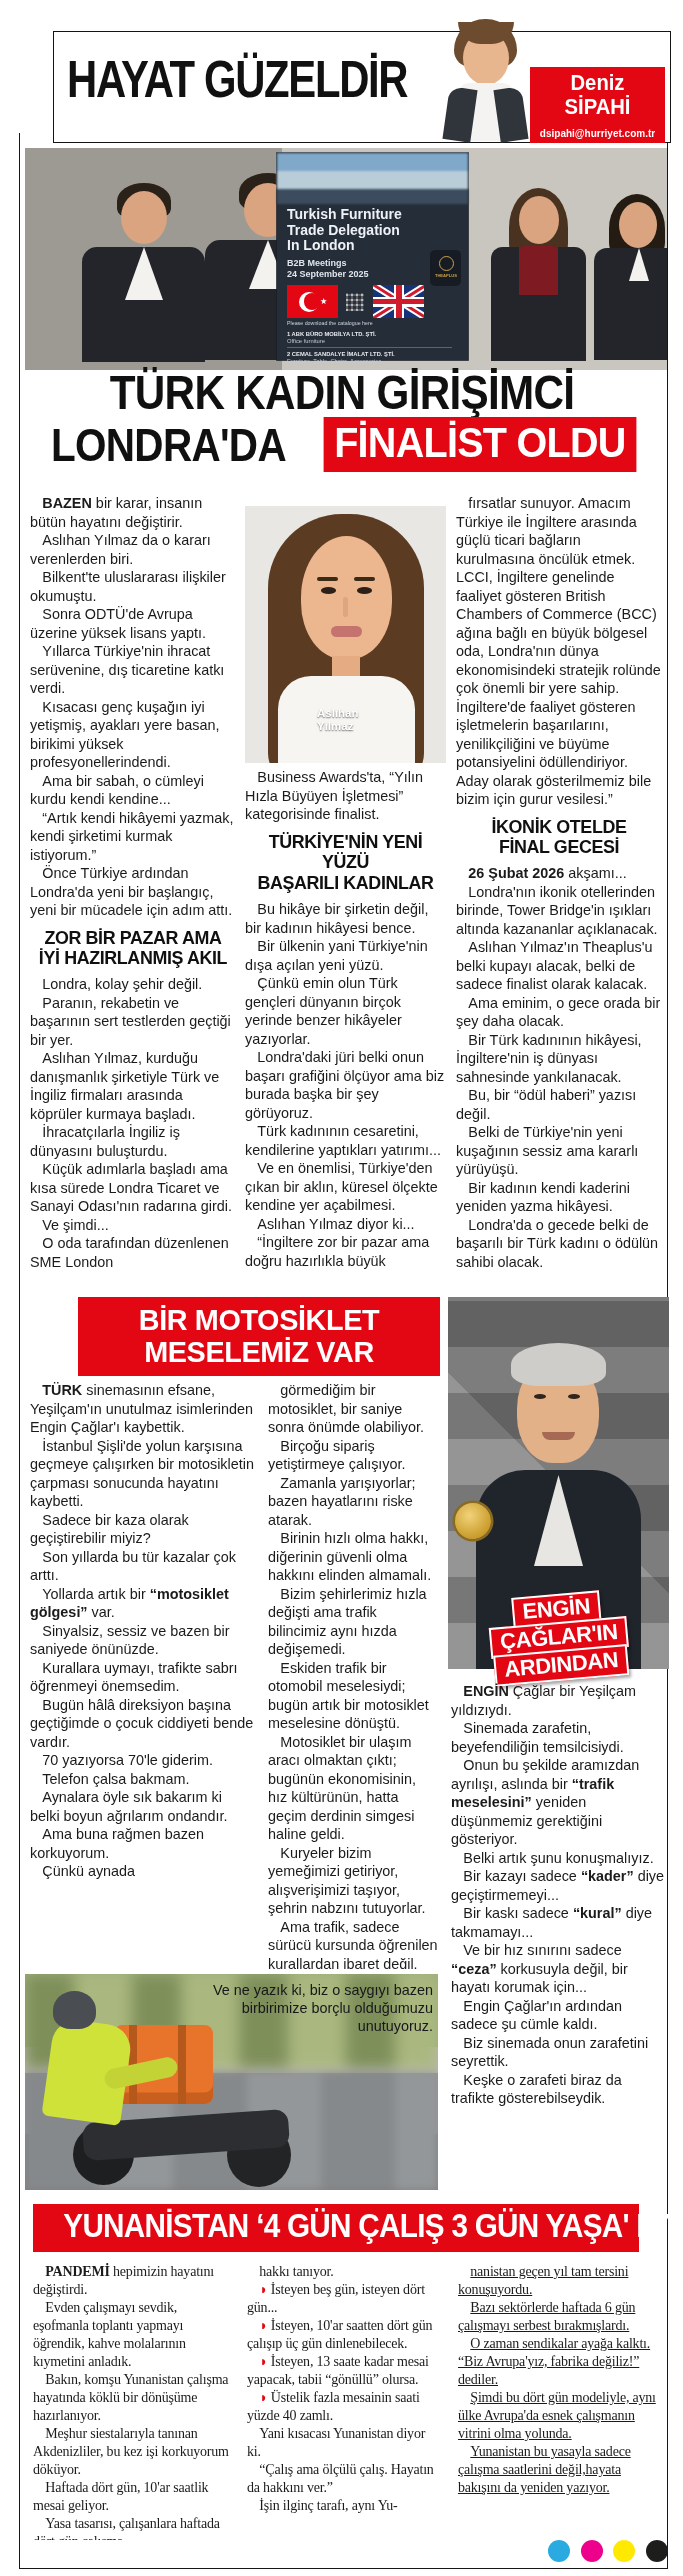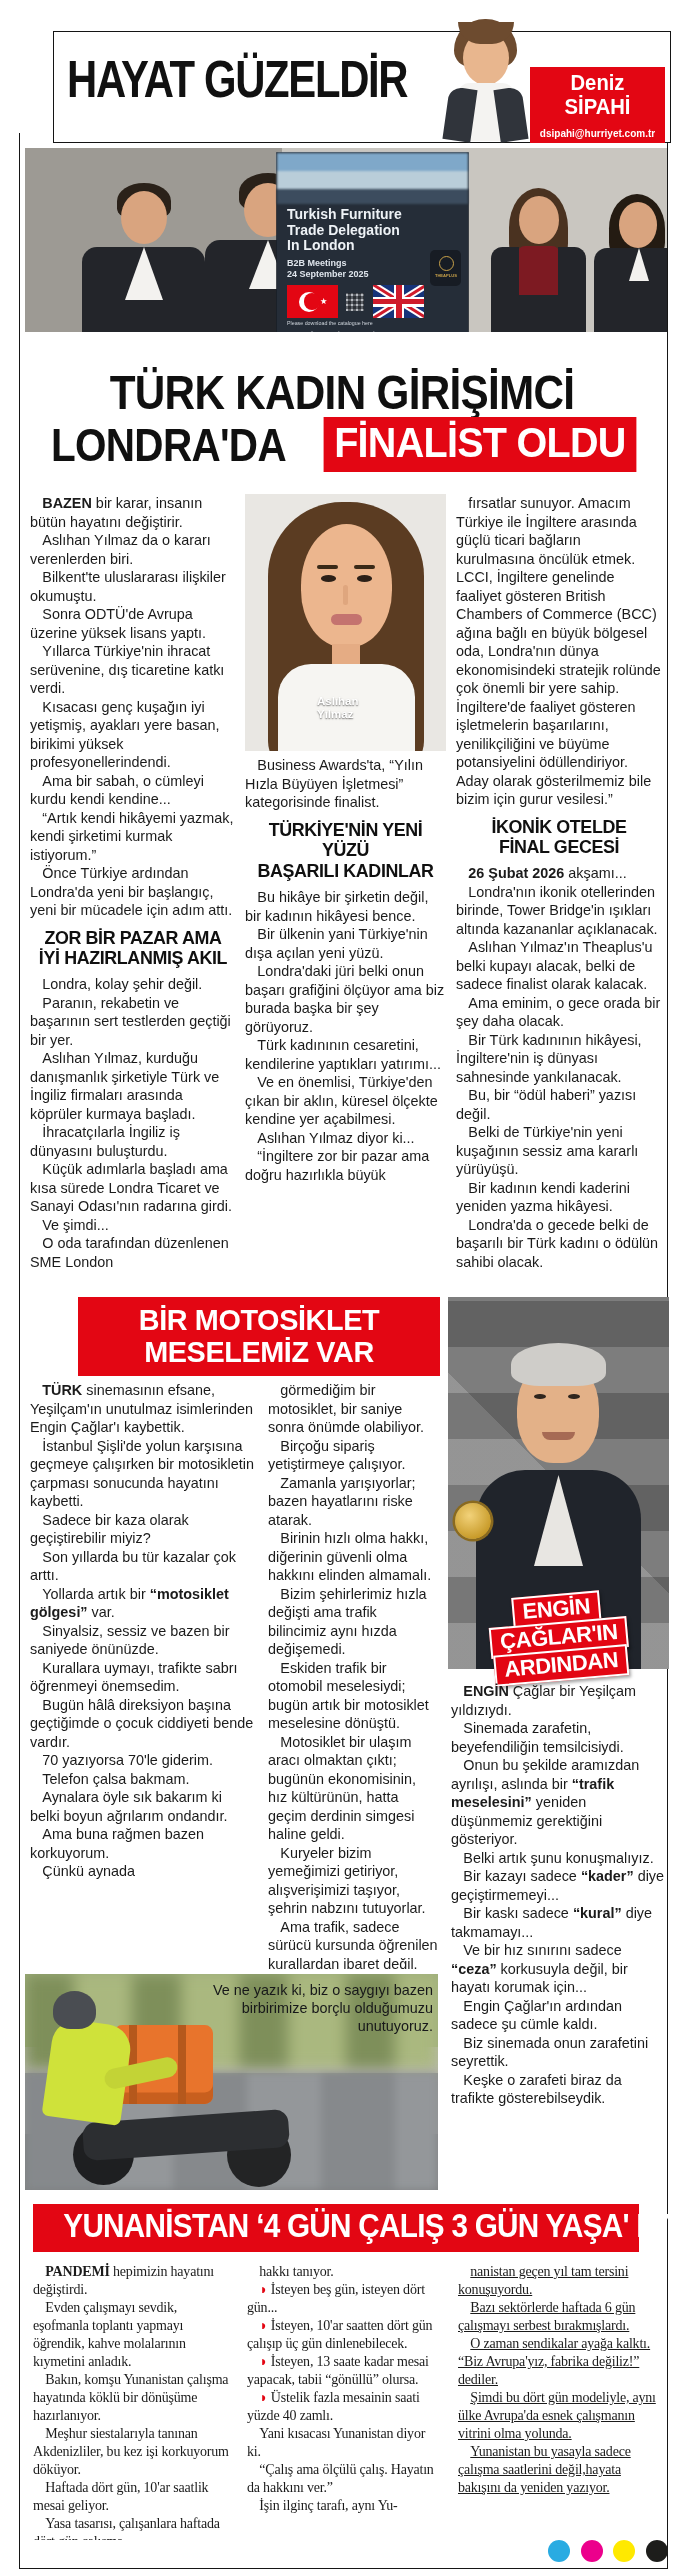--- a/index.html
+++ b/index.html
@@ -19,21 +19,21 @@
   .ap-face{position:absolute;left:16.5px;top:11.5px;width:46px;height:54px;border-radius:50%;background:#e8b68e;}
   .ap-fringe{position:absolute;left:11.5px;top:3.3px;width:56px;height:21.4px;border-radius:0 0 33px 33px;background:#6d4b2f;}
   .ap-shirt{position:absolute;left:11.5px;top:64px;width:56px;height:58px;border-radius:11.5px 11.5px 0 0;background:#f4f3f1;}
   .ap-jacket-l{position:absolute;left:0;top:69px;width:28px;height:53px;border-radius:13px 0 0 0;background:#30343b;transform:rotate(8deg);}
   .ap-jacket-r{position:absolute;right:0;top:69px;width:28px;height:53px;border-radius:0 13px 0 0;background:#30343b;transform:rotate(-8deg);}
   .mast-red{position:absolute;right:5px;top:35px;width:135px;height:76px;background:#e30613;color:#fff;text-align:center;}
   .mast-red .nm1{font-size:22px;font-weight:900;margin-top:2.5px;transform:scaleX(.92);}
   .mast-red .nm2{font-size:22px;font-weight:900;margin-top:-1.6px;transform:scaleX(.92);}
   .mast-red .em{font-size:10px;font-weight:700;margin-top:8px;}
   
-  .photo1{left:25px;top:148px;width:642px;height:184px;background:linear-gradient(90deg,#9d9a94 0 40%,#c9c6c0 40% 100%);overflow:hidden;}
+  .photo1{left:25px;top:148px;width:642px;height:222px;background:linear-gradient(90deg,#9d9a94 0 40%,#c9c6c0 40% 100%);overflow:hidden;}
   .person{position:absolute;}
   .p-head{position:absolute;border-radius:50%;background:#d9a47f;}
   .p-hair{position:absolute;border-radius:50% 50% 30% 30%;background:#2a2119;}
   .p-body{position:absolute;border-radius:15px 15px 0 0;background:#23252a;}
   .p-shirt{position:absolute;background:#f3f2ef;clip-path:polygon(50% 0,100% 100%,0 100%);}
   .p-top-red{position:absolute;border-radius:8.2px 8.2px 0 0;background:#7d1a22;}
   .banner{position:absolute;left:252px;top:5px;width:191px;height:207px;background:#252d38;box-shadow:0 0 0 0.8px #1a2029;}
   .banner-sky{position:absolute;left:0;top:0;width:100%;height:51px;
       background:linear-gradient(180deg,#7fa8c9 0 35%,#b9cdd9 35% 70%,#3c4c5e 70% 100%);filter:blur(0.8px);}
   .banner-title{position:absolute;left:10px;top:54px;color:#eef2f6;font-weight:800;font-size:14px;line-height:15.6px;}
@@ -70,21 +70,21 @@
   .hl1 .l2 .redbox{background:#e30613;color:#fff;font-size:43px;font-weight:900;letter-spacing:-0.8px;
       padding:1.6px 11.5px 5px;transform:scaleX(.92);white-space:nowrap;}
   
   .col{position:absolute;overflow:hidden;font-size:14.4px;line-height:18.5px;text-align:left;}
   .para{margin:0;text-indent:12.3px;}
   .para b{font-weight:800;}
   .rmark{color:#e30613;font-weight:900;font-style:normal;}
   .subhead{font-size:19px;line-height:20.6px;font-weight:900;text-align:center;letter-spacing:-0.4px;
       margin:8.2px 0 6.6px;transform:scaleX(.94);color:#101010;}
   
-  .portrait{position:relative;width:100%;height:257px;background:#e9e7e3;overflow:hidden;margin-bottom:5px;}
+  .portrait{position:relative;width:100%;height:257px;background:#e9e7e3;overflow:hidden;margin-bottom:5px;margin-top:12px;}
   .as-hair{position:absolute;left:23px;top:8.2px;width:156px;height:272px;border-radius:74px 74px 33px 33px;background:#5b3c22;}
   .as-face{position:absolute;left:56px;top:30px;width:91px;height:123px;border-radius:50% 50% 46% 46%;background:#ecb68e;}
   .as-brow-l{position:absolute;left:72px;top:71px;width:21.4px;height:4.1px;border-radius:2.5px;background:#3a2a18;}
   .as-brow-r{position:absolute;left:109px;top:71px;width:21.4px;height:4.1px;border-radius:2.5px;background:#3a2a18;}
   .as-eye-l{position:absolute;left:76px;top:81px;width:15px;height:6.6px;border-radius:50%;background:#2c2018;}
   .as-eye-r{position:absolute;left:112px;top:81px;width:15px;height:6.6px;border-radius:50%;background:#2c2018;}
   .as-nose{position:absolute;left:98px;top:91px;width:5px;height:20px;border-radius:2.5px;background:#dfa67e;}
   .as-lips{position:absolute;left:86px;top:120px;width:31px;height:10.7px;border-radius:6.6px;background:#c4736f;}
   .as-neck{position:absolute;left:87px;top:150px;width:28px;height:25px;background:#e5ac84;}
   .as-blouse{position:absolute;left:33px;top:170px;width:137px;height:87px;border-radius:33px 33px 0 0;background:#f6f5f2;}
@@ -292,20 +292,21 @@
     <div>
         <p class="para">Business Awards'ta, “Yılın Hızla Büyüyen İşletmesi” kategorisinde finalist.</p>
       </div>
     <div class="subhead">
       <div>TÜRKİYE'NİN YENİ YÜZÜ</div>
       <div>BAŞARILI KADINLAR</div>
     </div>
     <div>
         <p class="para">Bu hikâye bir şirketin değil, bir kadının hikâyesi bence.</p>
         <p class="para">Bir ülkenin yani Türkiye'nin dışa açılan yeni yüzü.</p>
+        <p class="para">Çünkü emin olun Türk gençleri dünyanın birçok yerinde benzer hikâyeler yazıyorlar.</p>
         <p class="para">Londra'daki jüri belki onun başarı grafiğini ölçüyor ama biz burada başka bir şey görüyoruz.</p>
         <p class="para">Türk kadınının cesaretini, kendilerine yaptıkları yatırımı...</p>
         <p class="para">Ve en önemlisi, Türkiye'den çıkan bir aklın, küresel ölçekte kendine yer açabilmesi.</p>
         <p class="para">Aslıhan Yılmaz diyor ki...</p>
         <p class="para">“İngiltere zor bir pazar ama doğru hazırlıkla büyük</p>
       </div>
   </div>
 
   <div class="col" style="left:456px;top:494px;width:206px;height:797px;">
     <div>

